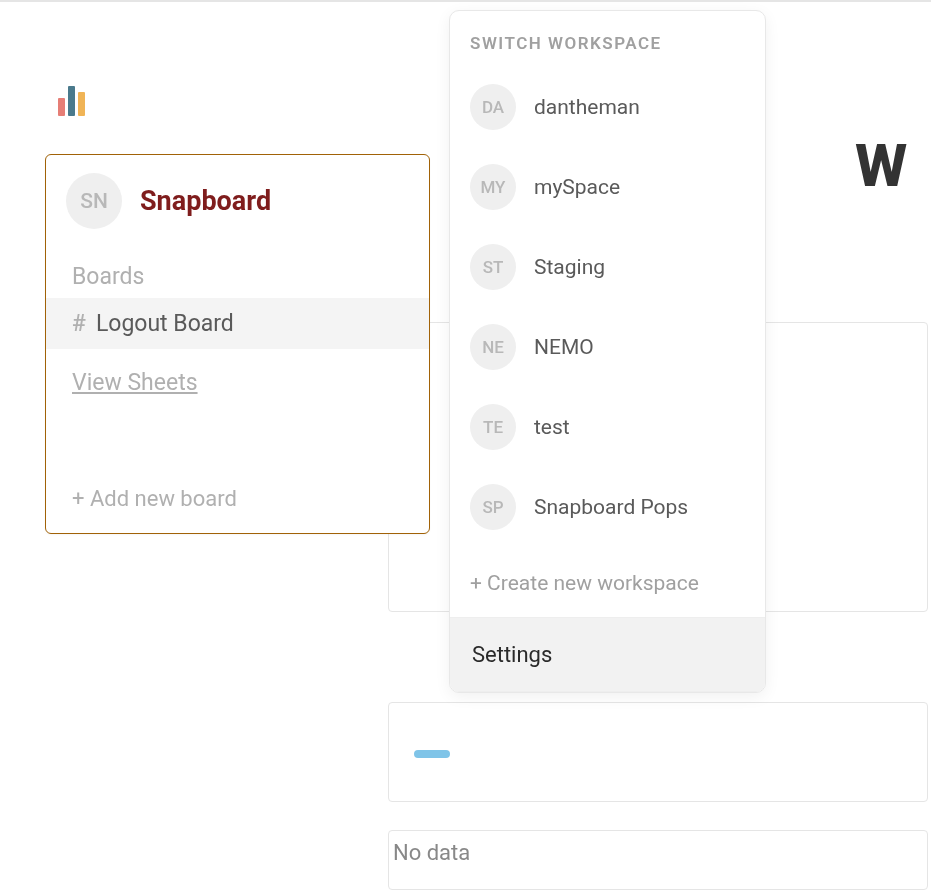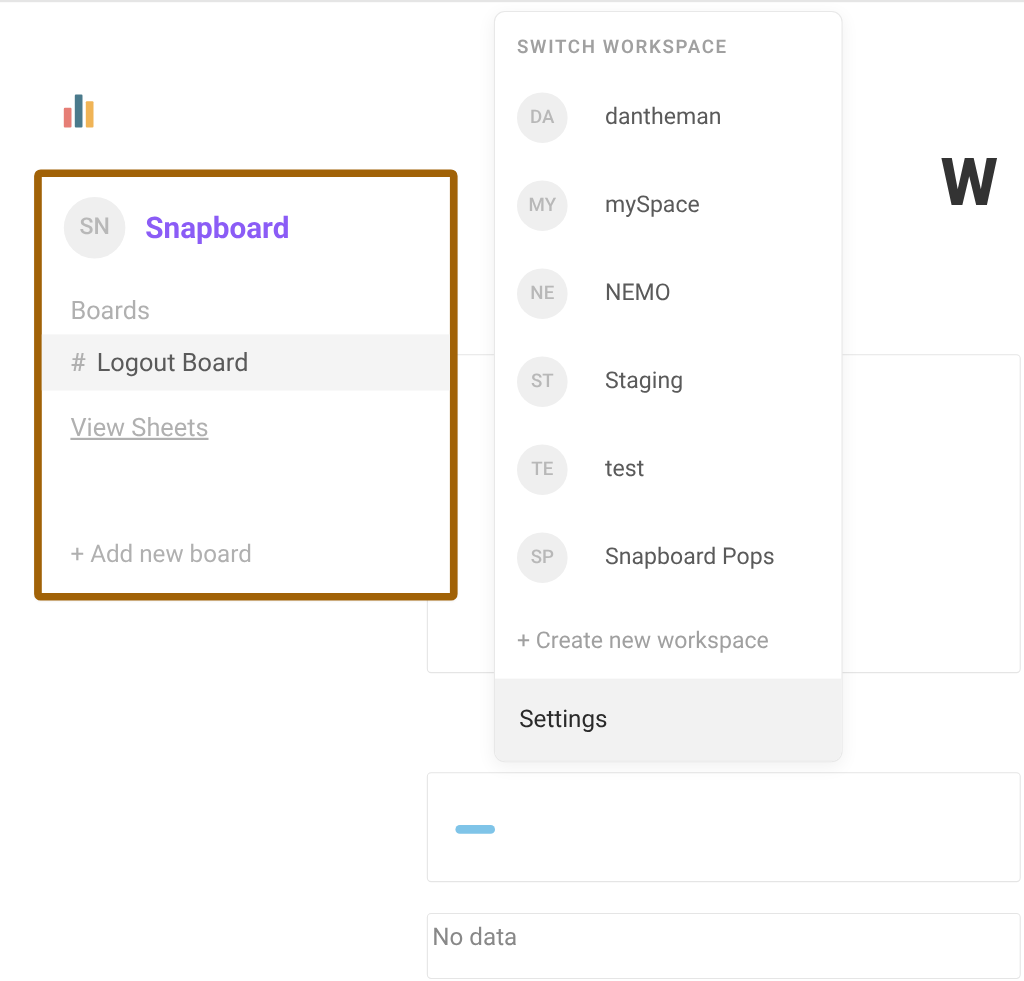--- a/index.html
+++ b/index.html
@@ -31,25 +31,25 @@
       width: 7px;
       border-radius: 1px;
     }
     .logo-bar-1 { height: 18px; background: #e67e76; }
     .logo-bar-2 { height: 30px; background: #4a7a8c; }
     .logo-bar-3 { height: 24px; background: #f0b456; }
     
     
     .sidebar-panel {
       position: absolute;
-      left: 31px;
+      left: 45px;
       top: 152px;
       width: 385px;
       background: #fff;
-      border: 7px solid #a16207;
+      border: 1px solid #a16207;
       border-radius: 6px;
       box-shadow: 0 1px 2px rgba(0,0,0,0.04);
     }
     .workspace-header {
       display: flex;
       align-items: center;
       padding: 18px 20px;
       gap: 18px;
     }
     .workspace-avatar {
@@ -60,21 +60,21 @@
       display: flex;
       align-items: center;
       justify-content: center;
       color: #b8b8b8;
       font-size: 21px;
       font-weight: 500;
     }
     .workspace-name {
       font-size: 27px;
       font-weight: 700;
-      color: #8b5cf6;
+      color: #7f1d1d;
     }
     .section-label {
       font-size: 23px;
       color: #b0b0b0;
       padding: 16px 26px 8px;
       font-weight: 400;
     }
     .board-item {
       display: flex;
       align-items: center;
@@ -126,21 +126,21 @@
       padding: 22px 20px 14px;
       font-size: 17px;
       font-weight: 600;
       letter-spacing: 1.5px;
       color: #a0a0a0;
     }
     .ws-item {
       display: flex;
       align-items: center;
       padding: 10px 20px;
-      gap: 34px;
+      gap: 18px;
     }
     .ws-item:not(:last-of-type) {
       margin-bottom: 20px;
     }
     .ws-avatar {
       width: 46px;
       height: 46px;
       border-radius: 50%;
       background: #efefef;
       display: flex;
@@ -243,26 +243,26 @@
   <div class="ws-list">
     <div class="ws-item">
       <div class="ws-avatar">DA</div>
       <div class="ws-name">dantheman</div>
     </div>
     <div class="ws-item">
       <div class="ws-avatar">MY</div>
       <div class="ws-name">mySpace</div>
     </div>
     <div class="ws-item">
+      <div class="ws-avatar">ST</div>
+      <div class="ws-name">Staging</div>
+    </div>
+    <div class="ws-item">
       <div class="ws-avatar">NE</div>
       <div class="ws-name">NEMO</div>
-    </div>
-    <div class="ws-item">
-      <div class="ws-avatar">ST</div>
-      <div class="ws-name">Staging</div>
     </div>
     <div class="ws-item">
       <div class="ws-avatar">TE</div>
       <div class="ws-name">test</div>
     </div>
     <div class="ws-item">
       <div class="ws-avatar">SP</div>
       <div class="ws-name">Snapboard Pops</div>
     </div>
   </div>

